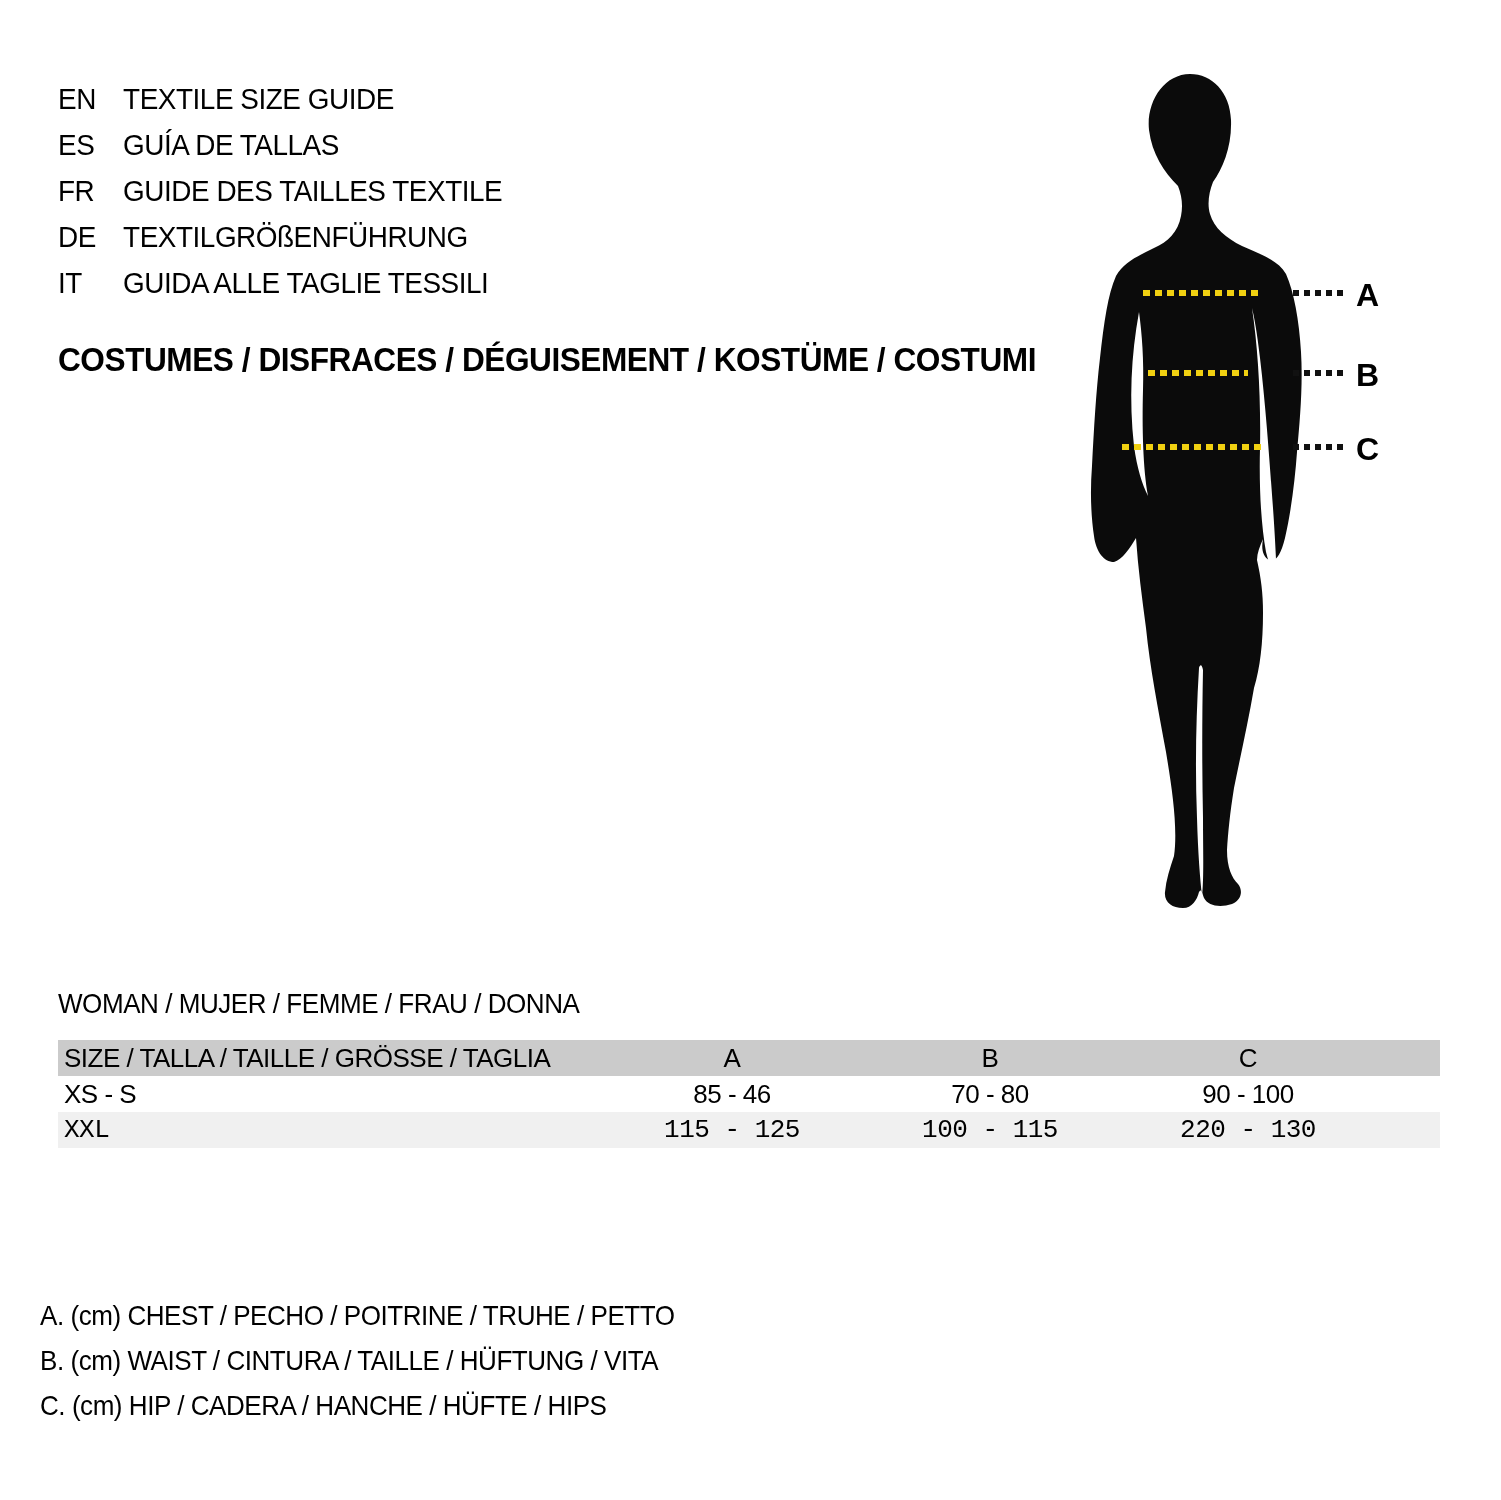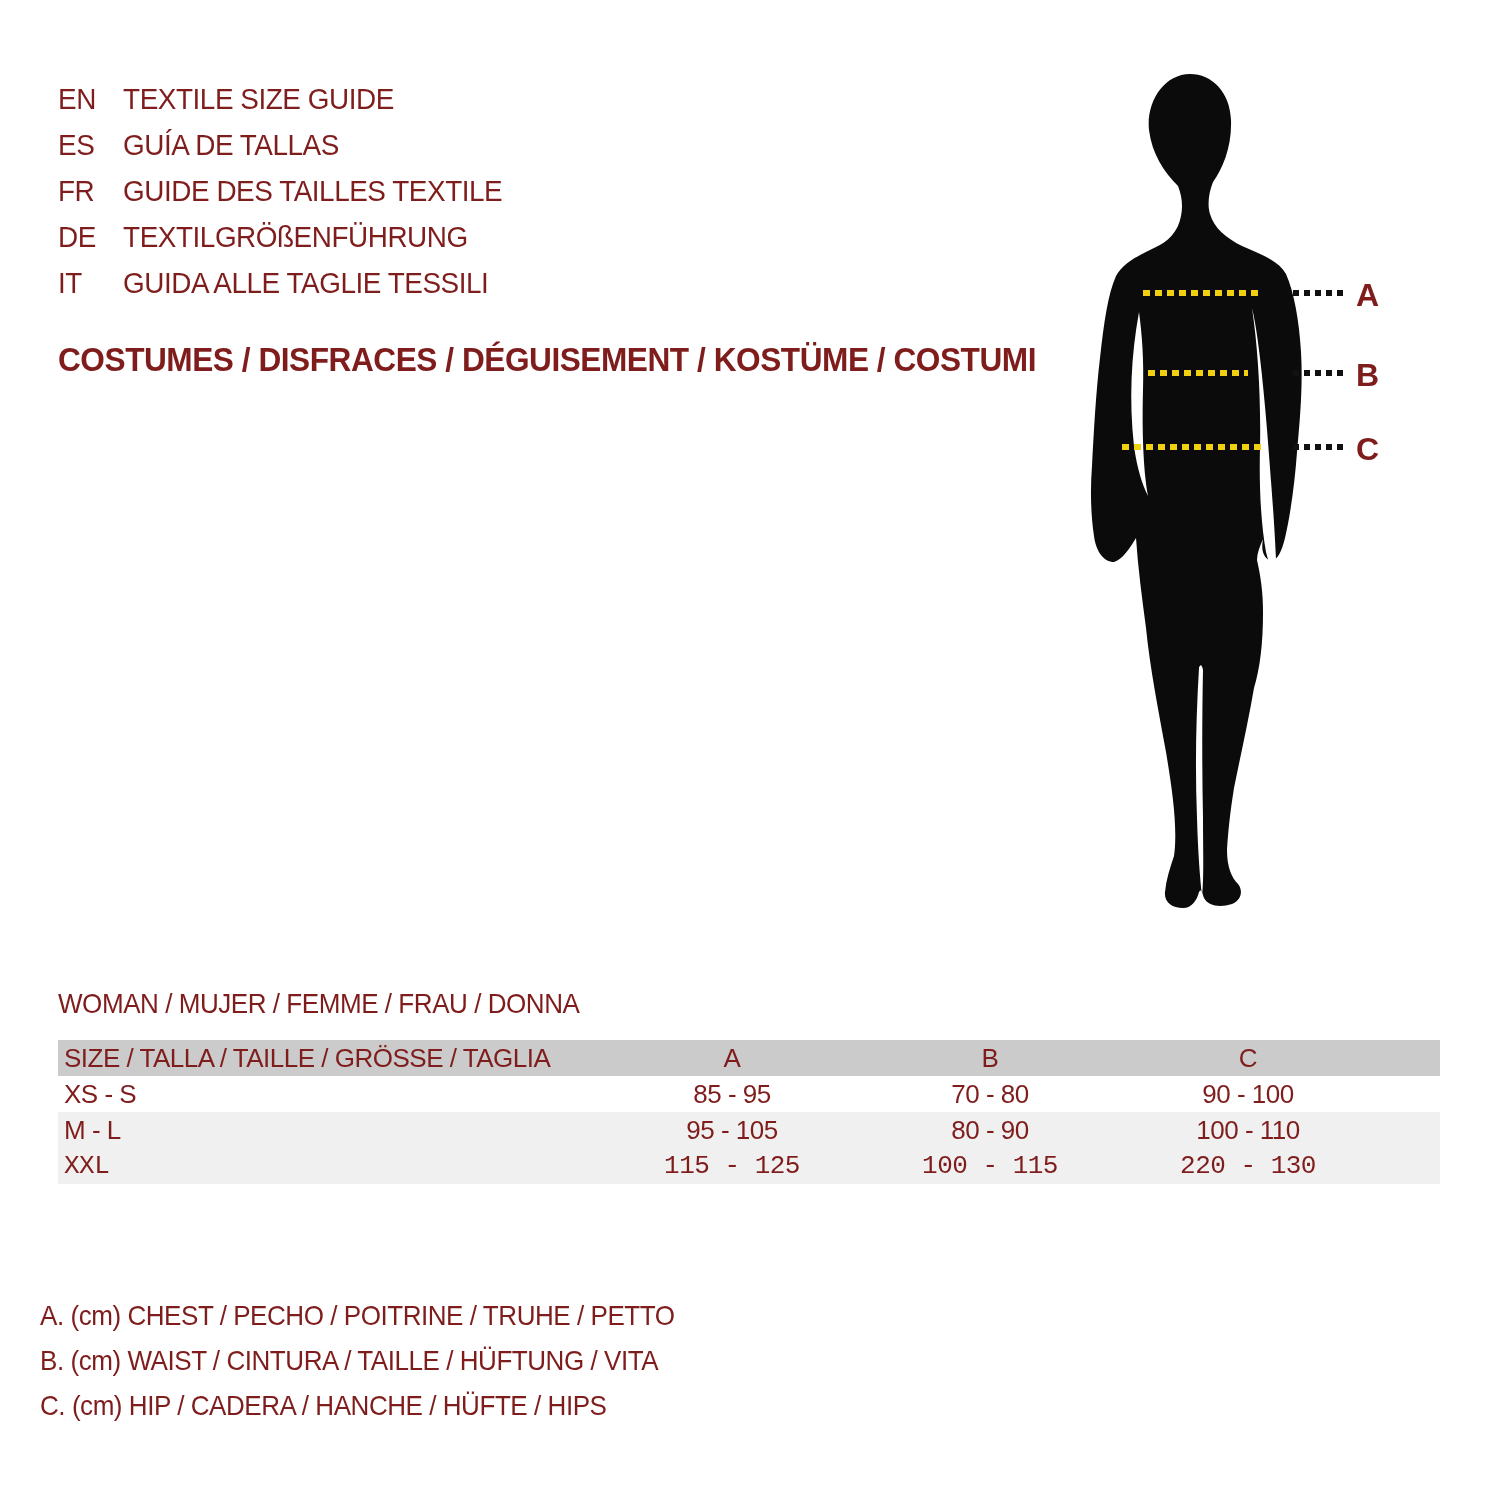--- a/index.html
+++ b/index.html
@@ -3,21 +3,21 @@
 <meta charset="utf-8">
 <style>
   * { margin: 0; padding: 0; box-sizing: border-box; }
   html, body { background: #ffffff; }
   .canvas {
     position: relative;
     width: 1501px;
     height: 1500px;
     background: #ffffff;
     font-family: "Liberation Sans", "DejaVu Sans", sans-serif;
-    color: #7f1d1d;
+    color: #000000;
     overflow: hidden;
     padding-left: 27px;
   }
   .cond { transform: scaleX(0.93); transform-origin: 0 50%; white-space: nowrap; }
 
   
   .lang-block { position: absolute; left: 58px; top: 76px; }
   .lang-row { display: flex; height: 46px; align-items: center; font-size: 30px; letter-spacing: -0.5px; }
   .lang-code { width: 70px; flex: 0 0 70px; }
   .lang-title { white-space: nowrap; }
@@ -160,30 +160,23 @@
     <tbody>
       <tr style="background:#cbcbcb;">
         <td class="first">SIZE / TALLA / TAILLE / GRÖSSE / TAGLIA</td>
         <td class="num">A</td>
         <td class="num">B</td>
         <td class="num">C</td>
         <td></td>
       </tr>
       <tr>
         <td class="first">XS - S</td>
-        <td class="num">85 - 95</td>
+        <td class="num">85 - 46</td>
         <td class="num">70 - 80</td>
         <td class="num">90 - 100</td>
-        <td></td>
-      </tr>
-      <tr style="background:#f0f0f0;">
-        <td class="first">M - L</td>
-        <td class="num">95 - 105</td>
-        <td class="num">80 - 90</td>
-        <td class="num">100 - 110</td>
         <td></td>
       </tr>
       <tr style="background:#f0f0f0;font-family:Liberation Mono, monospace;">
         <td class="first">XXL</td>
         <td class="num">115 - 125</td>
         <td class="num">100 - 115</td>
         <td class="num">220 - 130</td>
         <td></td>
       </tr>
     </tbody>

